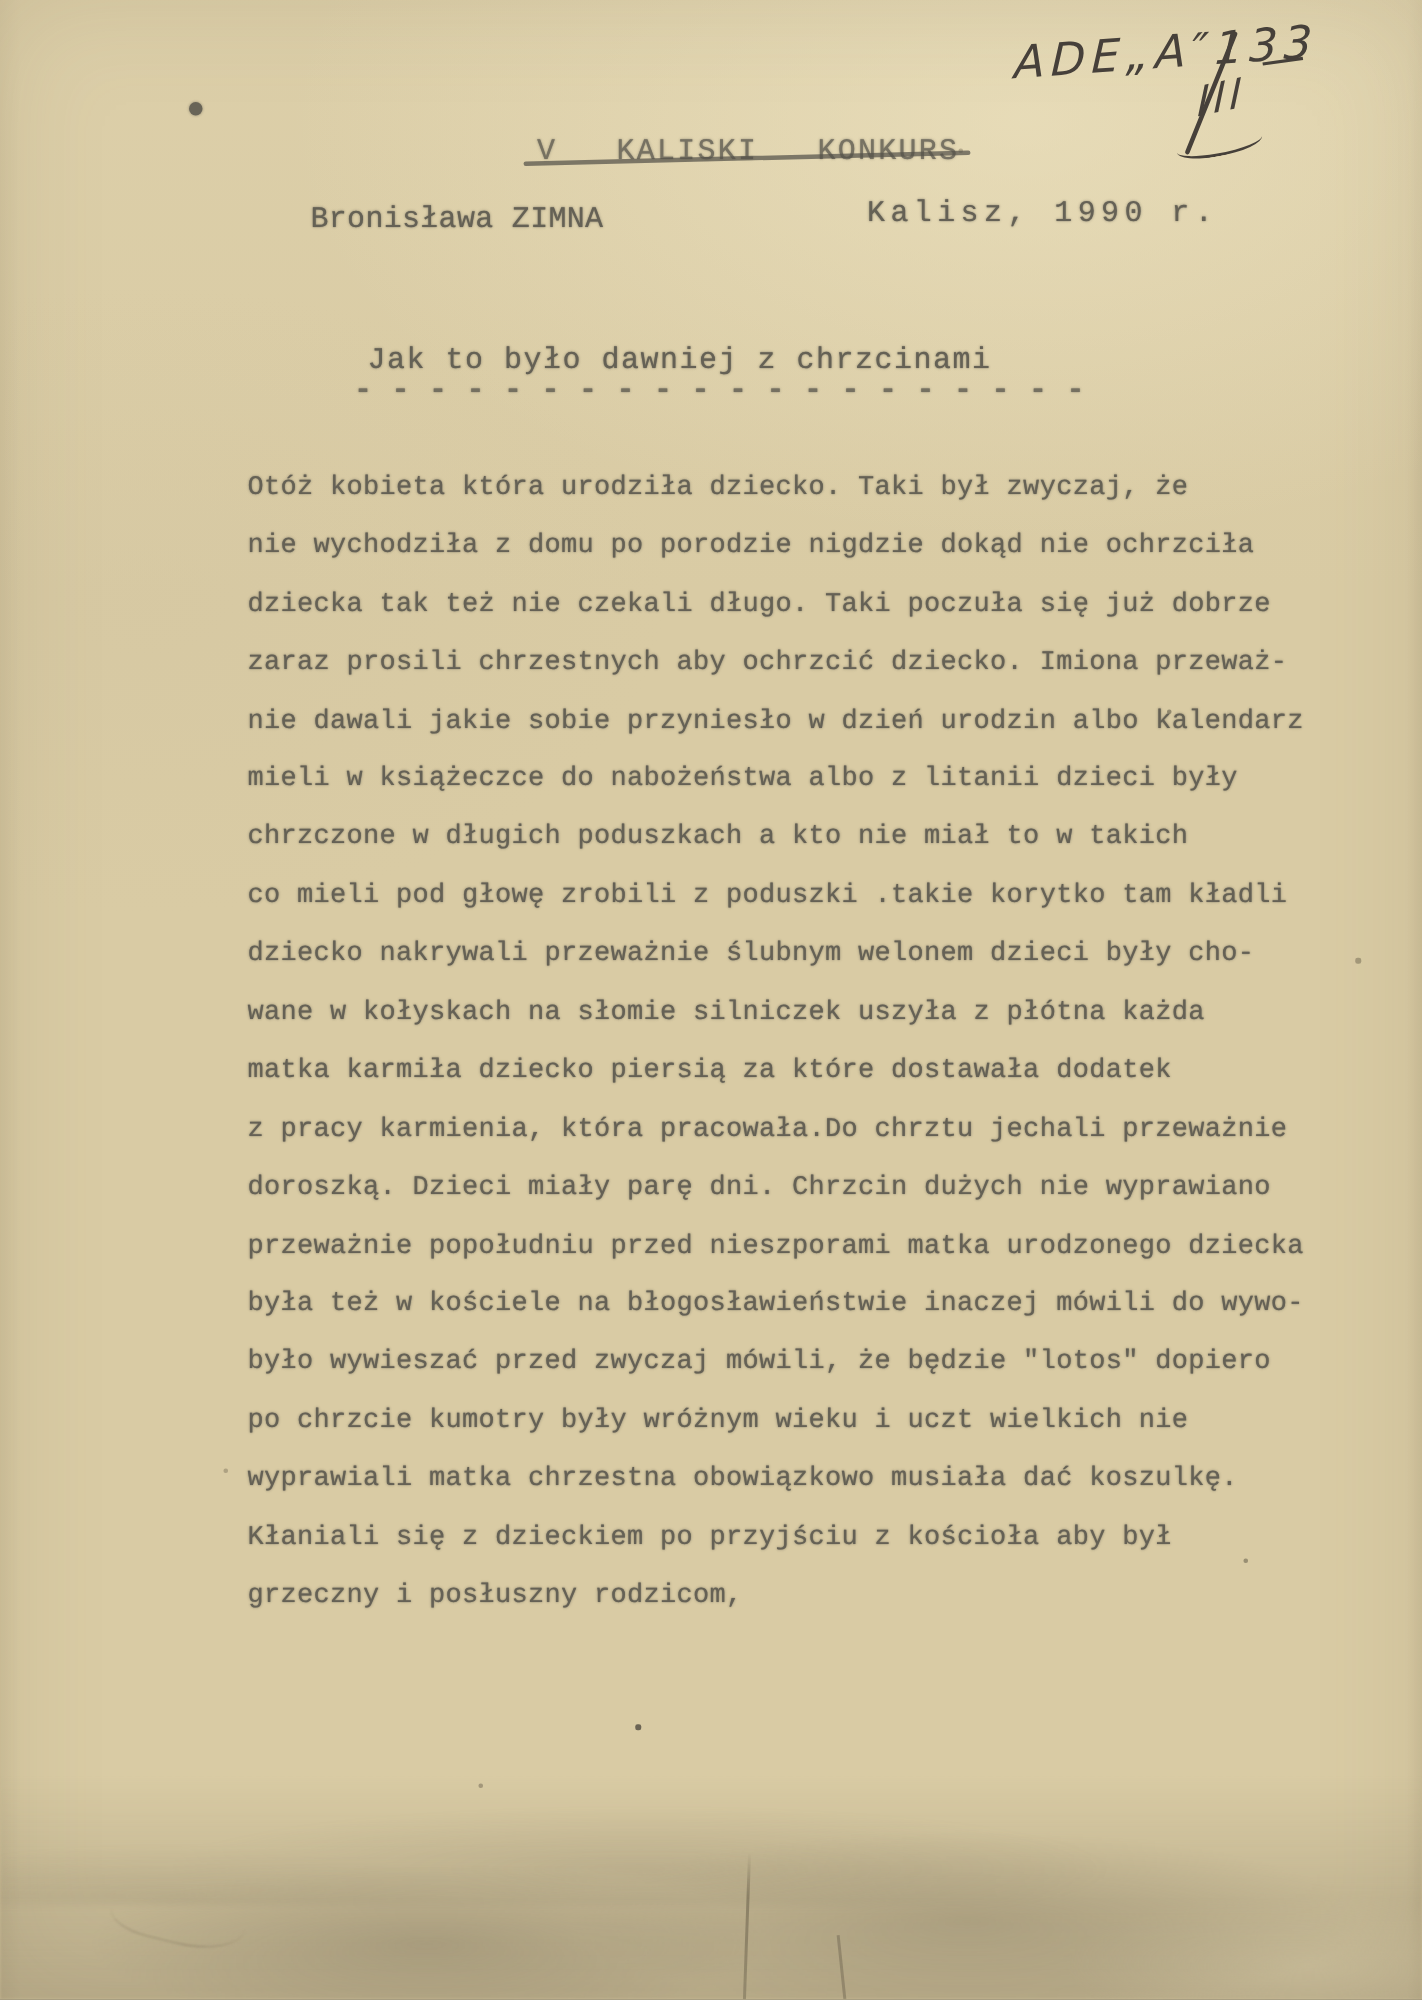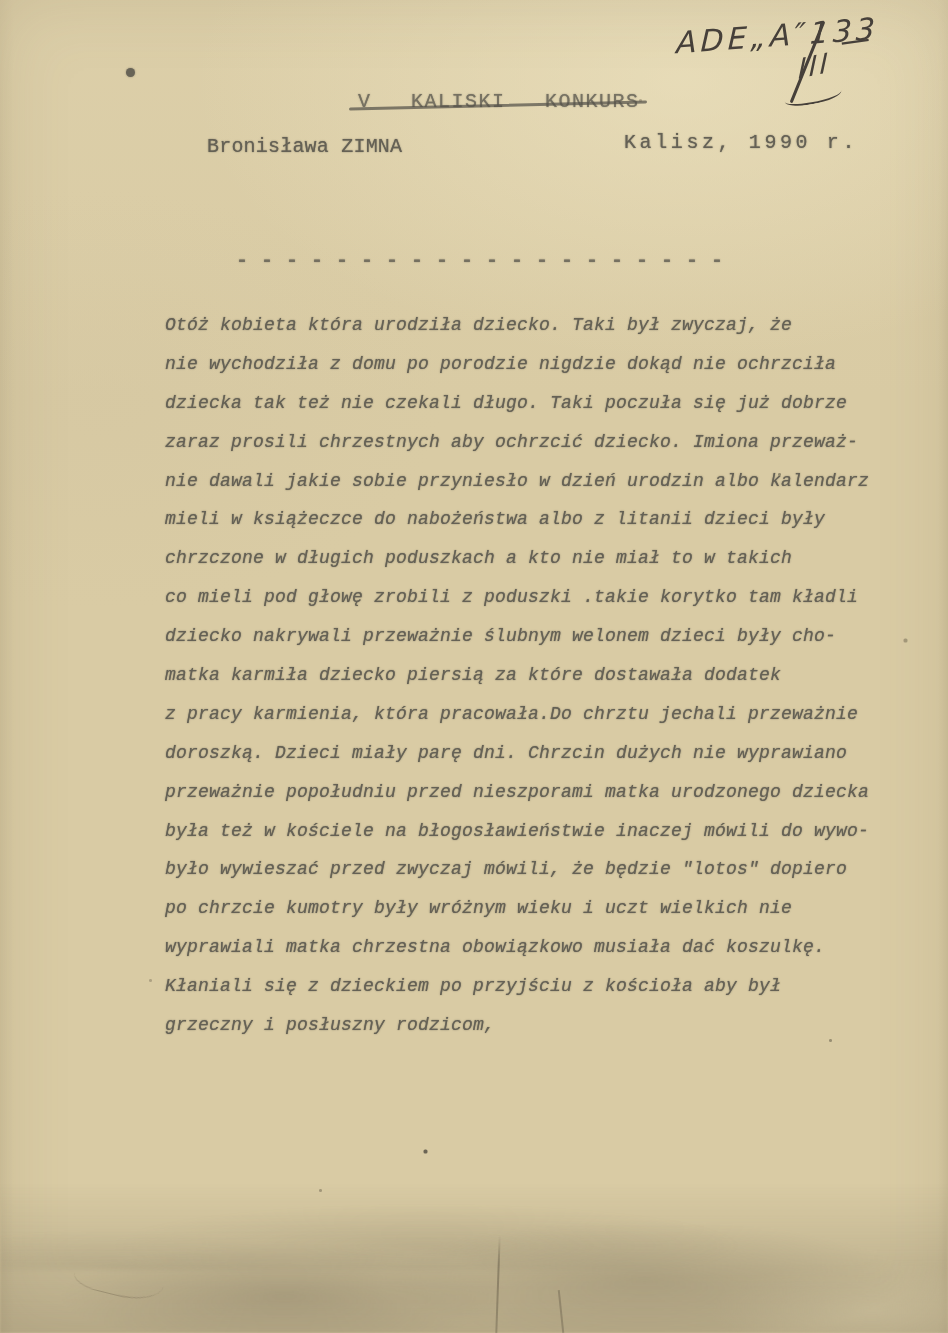--- a/index.html
+++ b/index.html
@@ -34,30 +34,29 @@
   }
   .body-text .line{
     height:38.9px;
     line-height:38.9px;
     color:#5c594f;
     font-size:18px;
     white-space:nowrap;
     text-shadow:0 0 1px rgba(92,89,79,.85), 0 0 2.5px rgba(92,89,79,.30);
     opacity:.92;
     letter-spacing:.2px;
-    font-style:italic;
   }
   .struck{ left:358px; top:90px; letter-spacing:1.5px; word-spacing:26px; opacity:.8;}
   .strike-line{
     position:absolute; left:349px; top:104px; width:298px; height:2.6px;
     background:rgba(84,82,74,.72); transform:rotate(-1.4deg);
     border-radius:2px;
   }
   .author{ left:167px; top:135px;padding-left:40px; }
-  .date{ left:578px; top:131px; letter-spacing:3.6px;margin-left:46px; }
+  .date{ left:578px; top:131px; letter-spacing:3.6px; }
   .doc-title{ left:245px; top:229px; letter-spacing:1px; }
   .title-dashes{ left:236px; top:249px; font-weight:700; letter-spacing:.5px; opacity:.8; }
   
   .anno{ position:absolute; color:#46403a; font-family:"DejaVu Sans", sans-serif; }
   .anno-main{
     left:676px; top:18px; font-size:30px; font-style:italic; letter-spacing:4px;
     transform:rotate(-4deg) skewX(-6deg); white-space:nowrap;
   }
   .anno-slash{
     left:806px; top:18px; width:3px; height:88px; background:#46403a;
@@ -133,32 +132,34 @@
   <div class="anno anno-dash">—</div>
   <div class="anno anno-sub">III</div>
   <div class="anno anno-underline"></div>
 
   <div class="type struck">V KALISKI KONKURS</div>
   <div class="strike-line"></div>
 
   <div class="type author">Bronisława ZIMNA</div>
   <div class="type date">Kalisz, 1990 r.</div>
 
+  <div class="type doc-title">Jak to było dawniej z chrzcinami</div>
   <div class="type title-dashes">- - - - - - - - - - - - - - - - - - - -</div>
 
   <div class="body-text">
     <div class="line">Otóż kobieta która urodziła dziecko. Taki był zwyczaj, że</div>
     <div class="line">nie wychodziła z domu po porodzie nigdzie dokąd nie ochrzciła</div>
     <div class="line">dziecka tak też nie czekali długo. Taki poczuła się już dobrze</div>
     <div class="line">zaraz prosili chrzestnych aby ochrzcić dziecko. Imiona przeważ-</div>
     <div class="line">nie dawali jakie sobie przyniesło w dzień urodzin albo kalendarz</div>
     <div class="line">mieli w książeczce do nabożeństwa albo z litanii dzieci były</div>
     <div class="line">chrzczone w długich poduszkach a kto nie miał to w takich</div>
     <div class="line">co mieli pod głowę zrobili z poduszki .takie korytko tam kładli</div>
     <div class="line">dziecko nakrywali przeważnie ślubnym welonem dzieci były cho-</div>
+    <div class="line">wane w kołyskach na słomie silniczek uszyła z płótna każda</div>
     <div class="line">matka karmiła dziecko piersią za które dostawała dodatek</div>
     <div class="line">z pracy karmienia, która pracowała.Do chrztu jechali przeważnie</div>
     <div class="line">doroszką. Dzieci miały parę dni. Chrzcin dużych nie wyprawiano</div>
     <div class="line">przeważnie popołudniu przed nieszporami matka urodzonego dziecka</div>
     <div class="line">była też w kościele na błogosławieństwie inaczej mówili do wywo-</div>
     <div class="line">było wywieszać przed zwyczaj mówili, że będzie "lotos" dopiero</div>
     <div class="line">po chrzcie kumotry były wróżnym wieku i uczt wielkich nie</div>
     <div class="line">wyprawiali matka chrzestna obowiązkowo musiała dać koszulkę.</div>
     <div class="line">Kłaniali się z dzieckiem po przyjściu z kościoła aby był</div>
     <div class="line">grzeczny i posłuszny rodzicom,</div>

